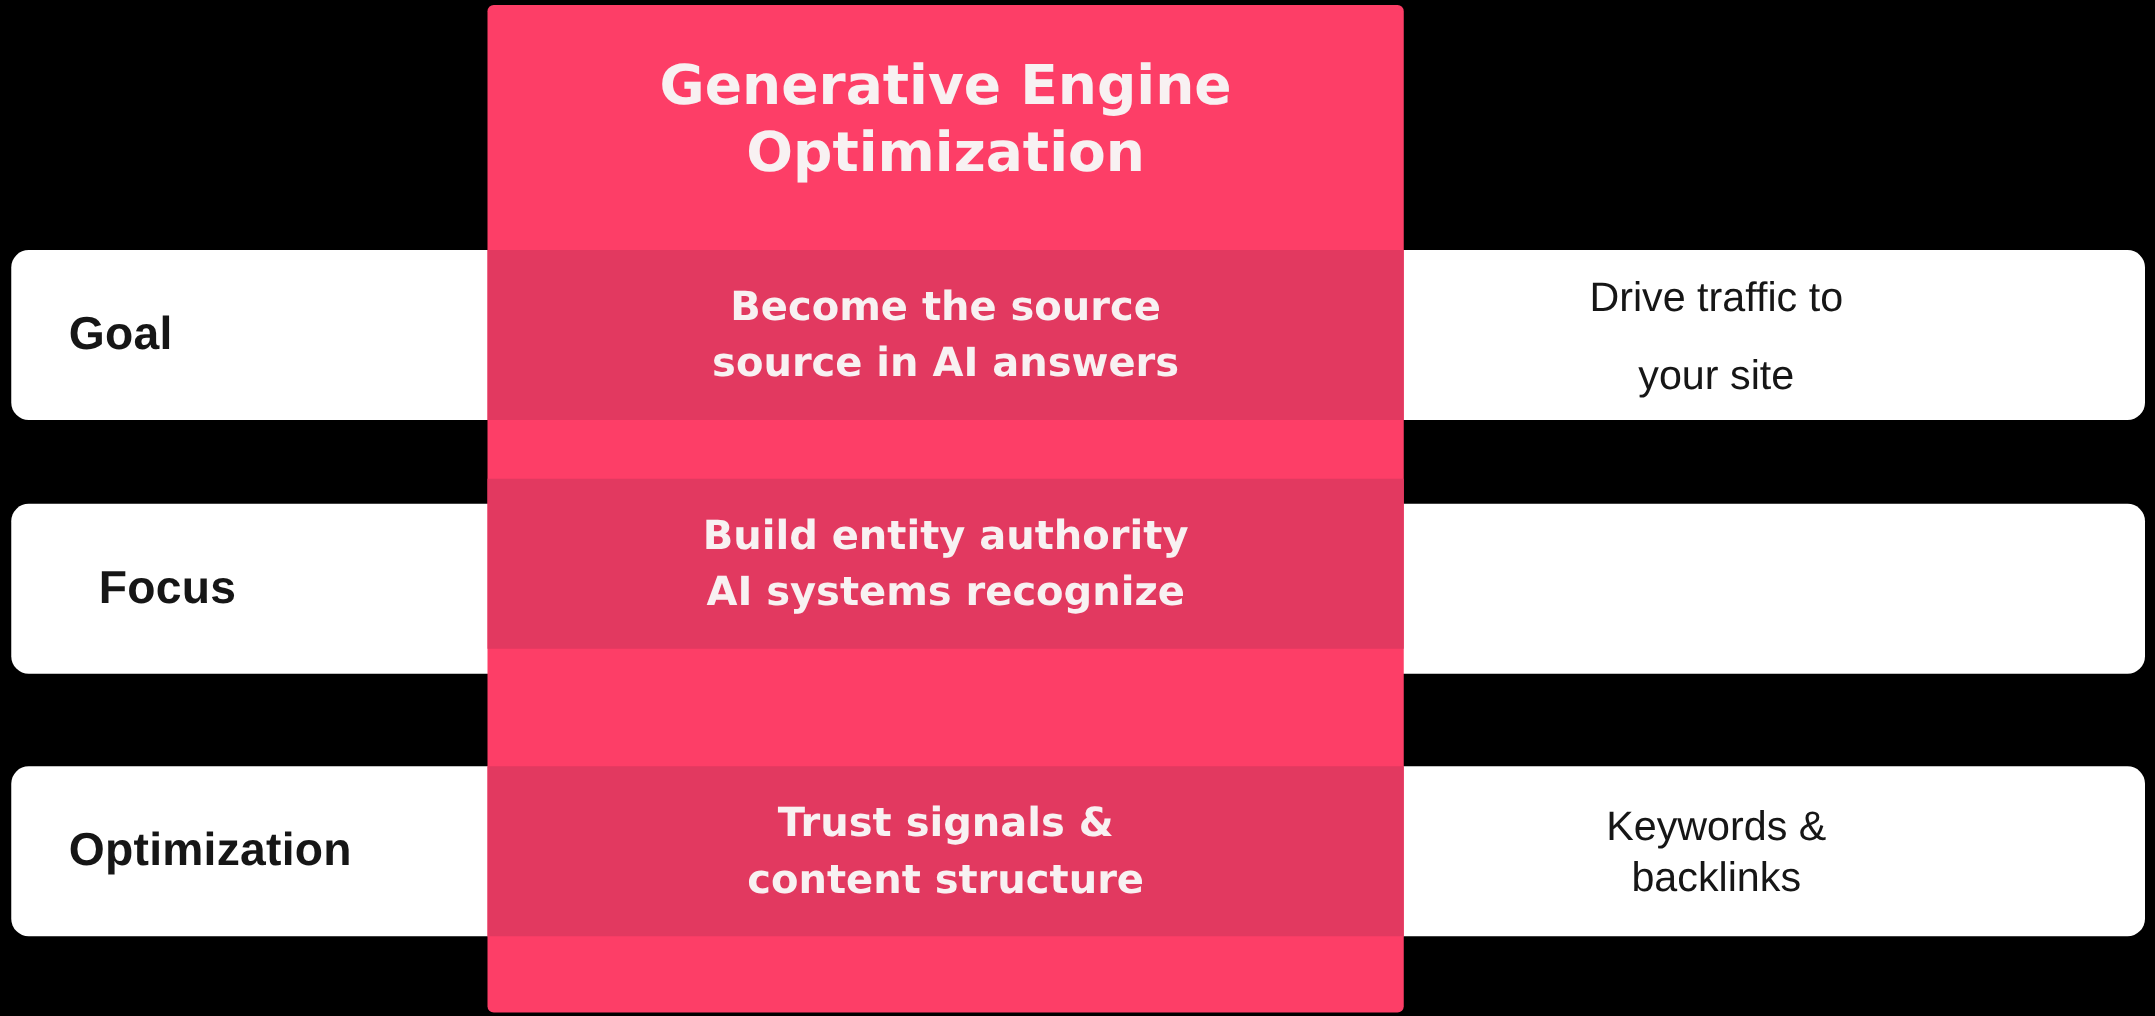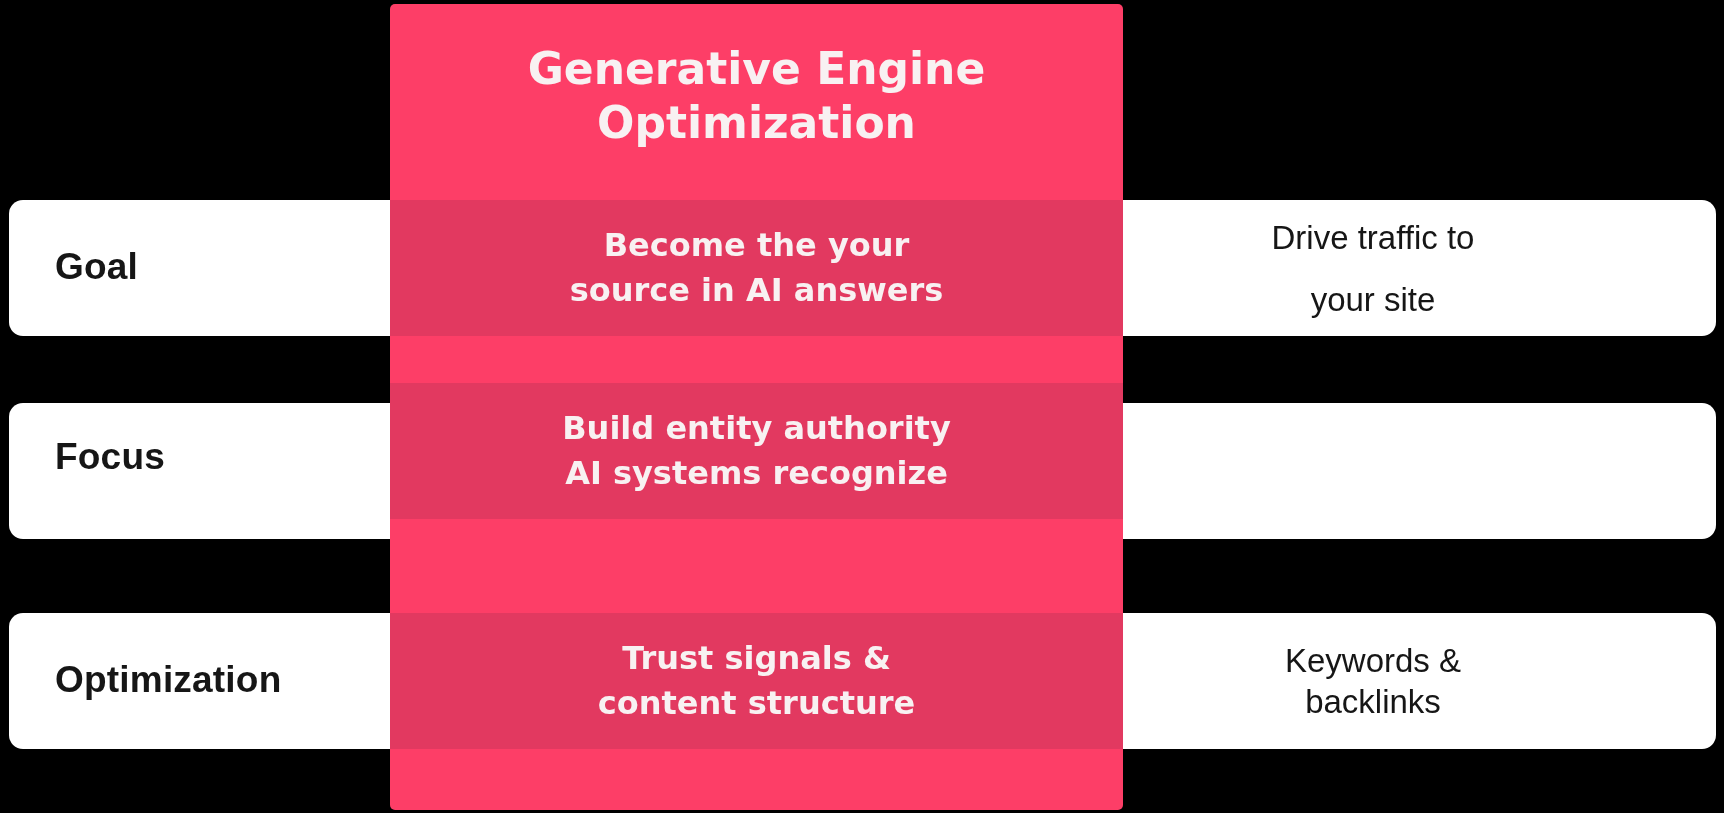--- a/index.html
+++ b/index.html
@@ -31,21 +31,21 @@
   .row-strip.r2{top:613px;}
 
   
   .label-cell{
     position:absolute;
     left:55px;width:330px;height:134px;
     display:flex;align-items:center;
     z-index:3;
   }
   .label-cell.r0{top:200px;}
-  .label-cell.r1{top:390px;}
+  .label-cell.r1{top:403px;margin-left:24px;}
   .label-cell.r2{top:613px;}
   .label-cell span{
     font-size:37px;font-weight:700;color:var(--text-dark);
     letter-spacing:.2px;
   }
 
   
   .card{
     position:absolute;
     left:390px;top:4px;width:733px;height:806px;
@@ -114,21 +114,21 @@
     <span>Optimization</span>
   </div>
 
   <div class="card">
     <div class="card-title">
       <span>Generative Engine</span><br>
       <span>Optimization</span>
     </div>
 
     <div class="band r0">
-      <span>Become the your</span>
+      <span>Become the source</span>
       <span>source in AI answers</span>
     </div>
     <div class="band r1">
       <span>Build entity authority</span>
       <span>AI systems recognize</span>
     </div>
     <div class="band r2">
       <span>Trust signals &amp;</span>
       <span>content structure</span>
     </div>

